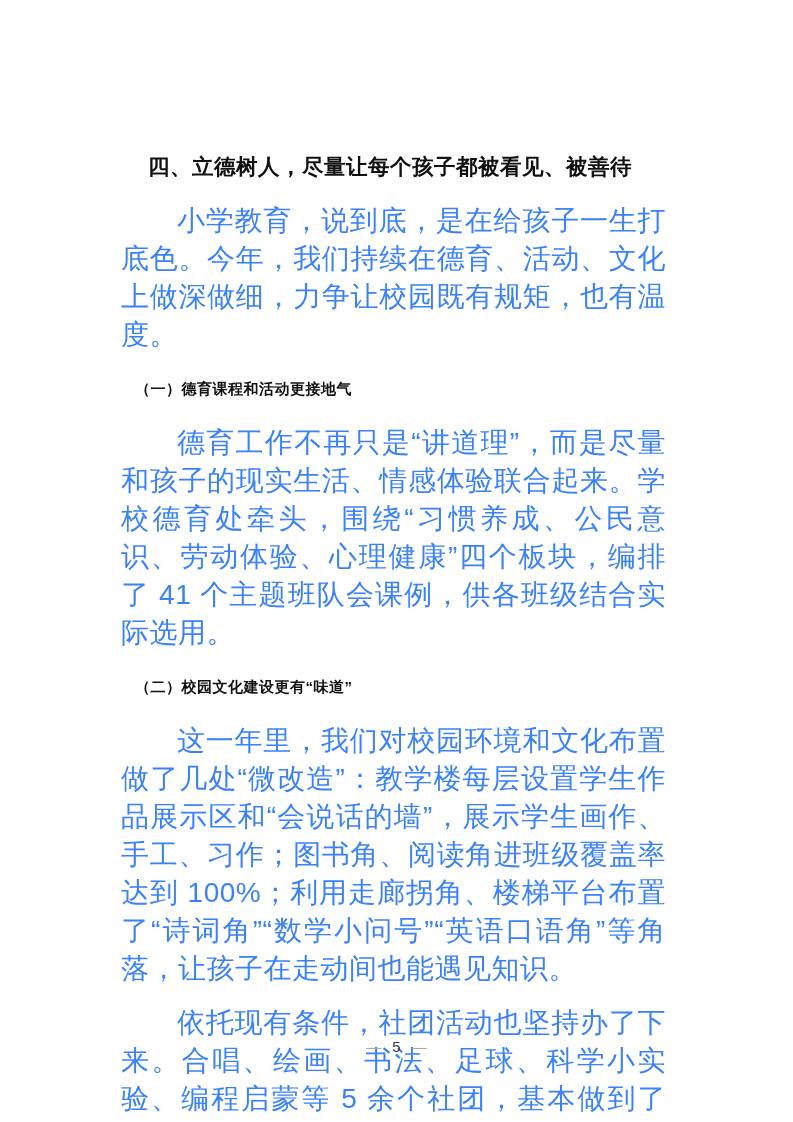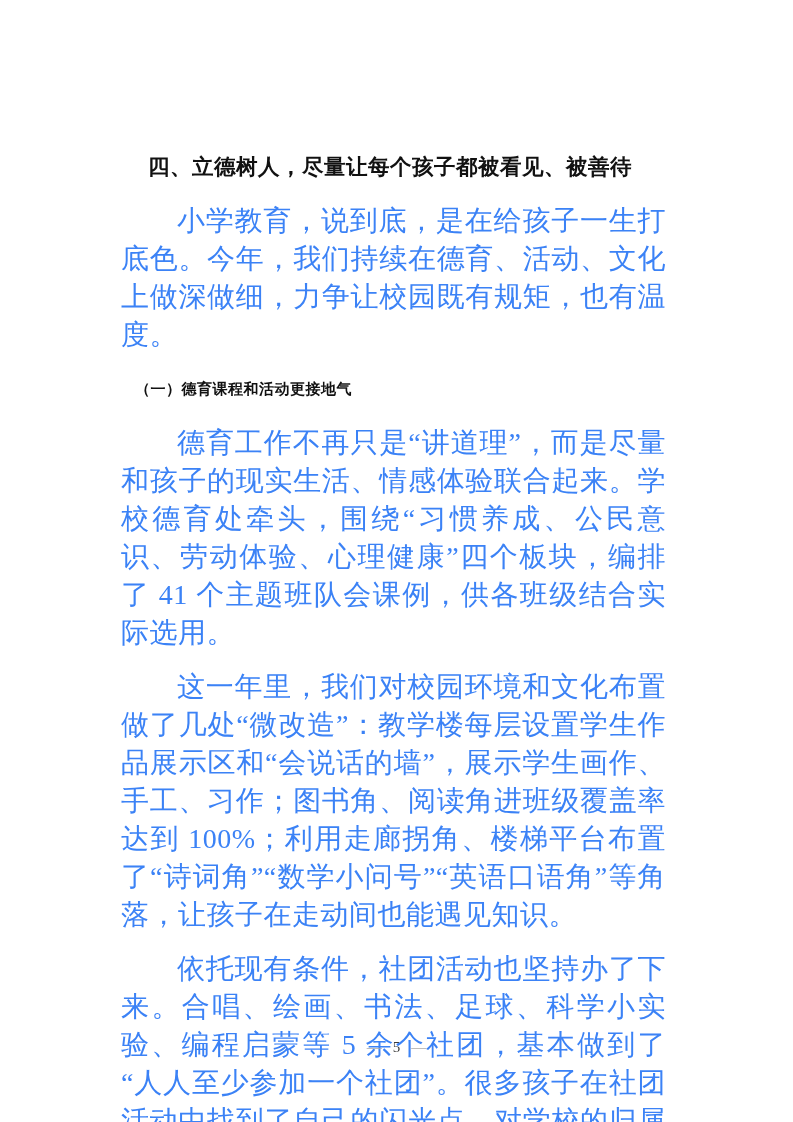--- a/index.html
+++ b/index.html
@@ -6,21 +6,21 @@
     margin: 0;
     padding: 0;
     background: #ffffff;
   }
   .page {
     position: relative;
     width: 793px;
     height: 1122px;
     background: #ffffff;
     overflow: hidden;
-    font-family: Liberation Serif, serif;
+    font-family: Liberation Sans, sans-serif;
     color: #1b1b1b;
   }
   .content {
     position: absolute;
     left: 105px;
     top: 148px;
     width: 577px;
   }
   .content h1 {
     margin: 0;
@@ -73,20 +73,21 @@
 </style>
 </head>
 <body>
 
 <div class="page">
   <main class="content">
     <h1>四、立德树人，尽量让每个孩子都被看见、被善待</h1>
     <p>小学教育，说到底，是在给孩子一生打底色。今年，我们持续在德育、活动、文化上做深做细，力争让校园既有规矩，也有温度。</p>
     <h2>（一）德育课程和活动更接地气</h2>
     <p>德育工作不再只是“讲道理”，而是尽量和孩子的现实生活、情感体验联合起来。学校德育处牵头，围绕“习惯养成、公民意识、劳动体验、心理健康”四个板块，编排了 41 个主题班队会课例，供各班级结合实际选用。</p>
+    <h2>（二）校园文化建设更有“味道”</h2>
     <p>这一年里，我们对校园环境和文化布置做了几处“微改造”：教学楼每层设置学生作品展示区和“会说话的墙”，展示学生画作、手工、习作；图书角、阅读角进班级覆盖率达到 100%；利用走廊拐角、楼梯平台布置了“诗词角”“数学小问号”“英语口语角”等角落，让孩子在走动间也能遇见知识。</p>
     <p>依托现有条件，社团活动也坚持办了下来。合唱、绘画、书法、足球、科学小实验、编程启蒙等 5 余个社团，基本做到了“人人至少参加一个社团”。很多孩子在社团活动中找到了自己的闪光点，对学校的归属感明显增强。</p>
   </main>
 
   <footer class="footer">
     <span class="dash">—</span>
     <span class="num">5</span>
     <span class="dash">—</span>
   </footer>
 </div>

